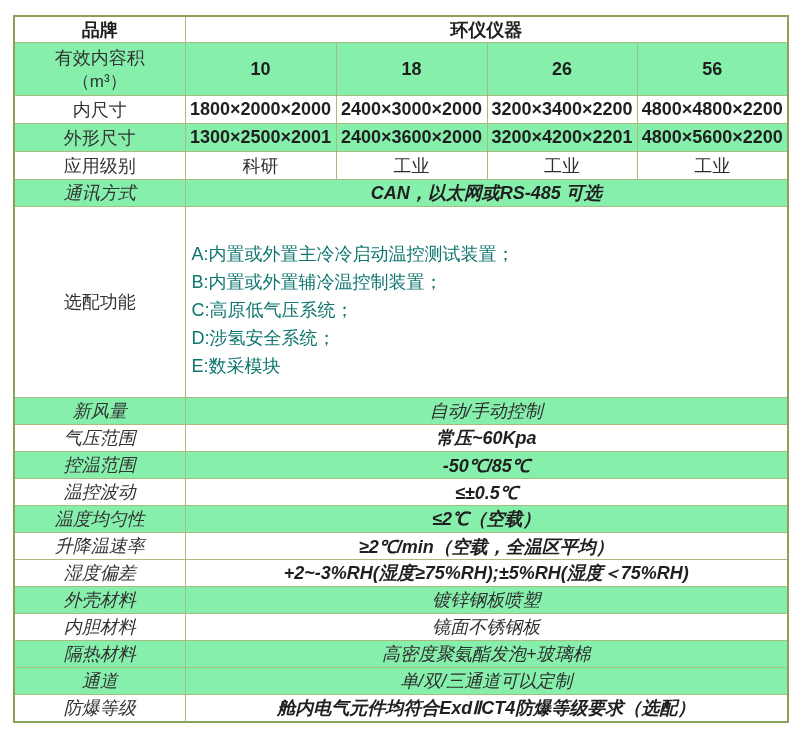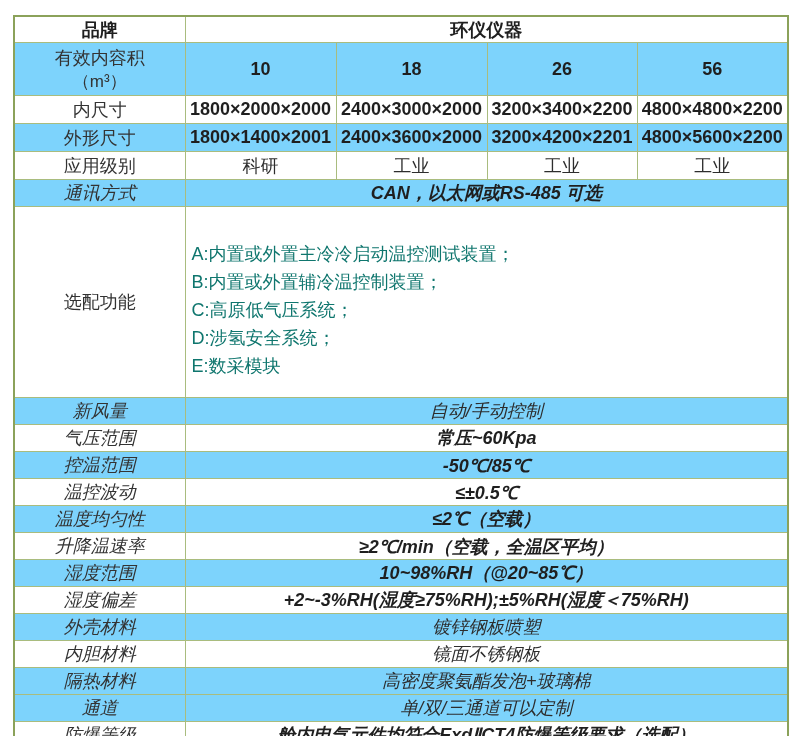--- a/index.html
+++ b/index.html
@@ -13,21 +13,21 @@
     border-collapse:collapse;table-layout:fixed;
     border:2px solid #8fa557; 
   }
   table.spec{border:2px solid #8ba25a;}
   td{
     border:1px solid #a9bc7e;
     text-align:center;vertical-align:middle;
     padding:0 2px;overflow:hidden;white-space:nowrap;
     color:#262626;
   }
-  tr.green{background:#7dd3fc;}
+  tr.green{background:#86efac;}
   tr.white{background:#ffffff;}
   .r-header td{height:25px;margin-left:24px;}
   .r-capacity td{height:52px;}
   .r-models td{height:27px;}
   .r-span td{height:26px;font-style:italic;}
   .r-options td{height:158px;}
   .lbl{font-size:18px;font-weight:400;color:#333333;}
   .hdr{font-size:18px;font-weight:700;color:#1f1f1f;}
   .val{font-size:18px;font-weight:600;color:#1f1f1f;}
   .val-cn{font-size:18px;font-weight:400;color:#2d2d2d;}
@@ -66,21 +66,21 @@
       </tr>
       <tr class="white r-models">
         <td class="lbl">内尺寸</td>
         <td class="val">1800×2000×2000</td>
         <td class="val">2400×3000×2000</td>
         <td class="val">3200×3400×2200</td>
         <td class="val">4800×4800×2200</td>
       </tr>
       <tr class="green r-models">
         <td class="lbl">外形尺寸</td>
-        <td class="val">1800×1400×2001</td>
+        <td class="val">1300×2500×2001</td>
         <td class="val">2400×3600×2000</td>
         <td class="val">3200×4200×2201</td>
         <td class="val">4800×5600×2200</td>
       </tr>
       <tr class="white r-models">
         <td class="lbl">应用级别</td>
         <td class="val-cn">科研</td>
         <td class="val-cn">工业</td>
         <td class="val-cn">工业</td>
         <td class="val-cn">工业</td>
@@ -116,24 +116,20 @@
         <td colspan="4" class="val">≤±0.5℃</td>
       </tr>
       <tr class="green r-span">
         <td class="lbl">温度均匀性</td>
         <td colspan="4" class="val">≤2℃（空载）</td>
       </tr>
       <tr class="white r-span">
         <td class="lbl">升降温速率</td>
         <td colspan="4" class="val">≥2℃/min（空载，全温区平均）</td>
       </tr>
-      <tr class="green r-span">
-        <td class="lbl">湿度范围</td>
-        <td colspan="4" class="val">10~98%RH（@20~85℃）</td>
-      </tr>
       <tr class="white r-span">
         <td class="lbl">湿度偏差</td>
         <td colspan="4" class="val">+2~-3%RH(湿度≥75%RH);±5%RH(湿度＜75%RH)</td>
       </tr>
       <tr class="green r-span">
         <td class="lbl">外壳材料</td>
         <td colspan="4" class="val-cn">镀锌钢板喷塑</td>
       </tr>
       <tr class="white r-span">
         <td class="lbl">内胆材料</td>

